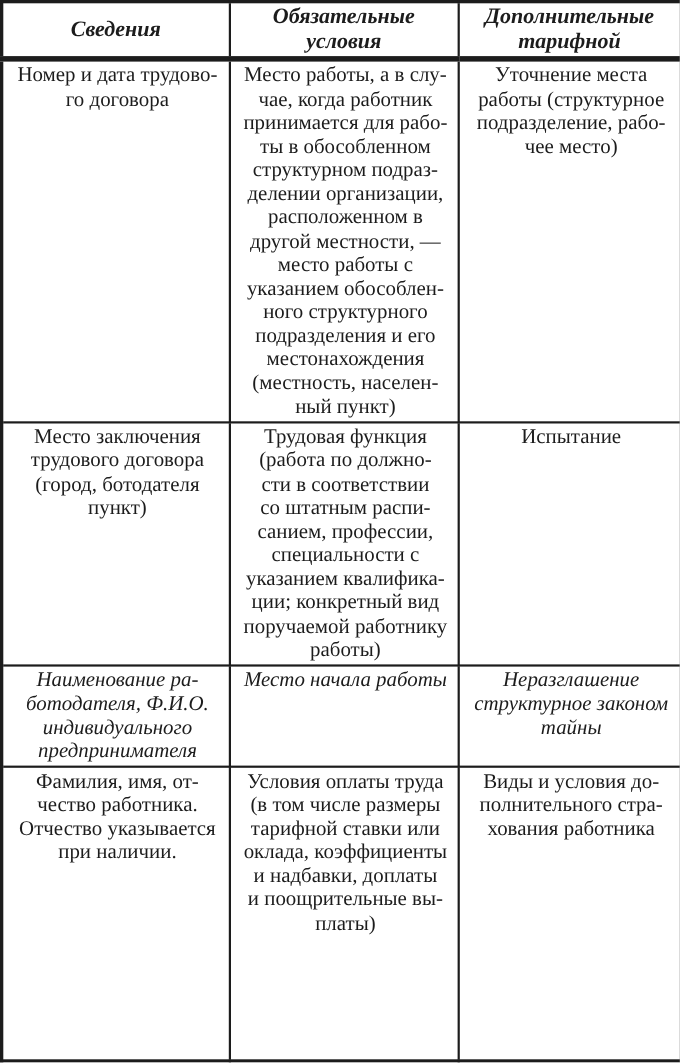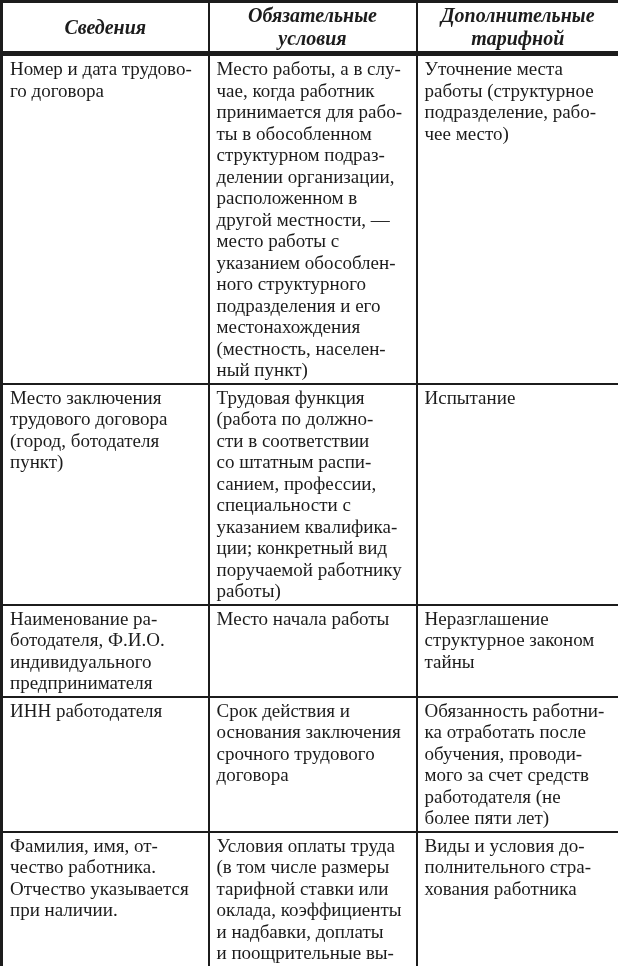--- a/index.html
+++ b/index.html
@@ -23,39 +23,39 @@
     font-size: 19px;
     line-height: 21.5px;
   }
   table.doc-table {
     border: 3px solid #1c1c1c;
   }
   .doc-table th,
   .doc-table td {
     border: 2px solid #1c1c1c;
     vertical-align: top;
-    text-align: left;
+    text-align: center;
     padding: 2px 4px 2px 7px;
     white-space: pre-line;
     overflow: hidden;
     hyphens: none;
   }
   .doc-table thead th {
     border-bottom: 5px solid #1c1c1c;
     font-weight: bold;
     text-align: center;
     vertical-align: middle;
     font-size: 20px;
     line-height: 23px;
     padding: 1px 2px;
   }
   tr.row-h { height: 46px; font-style: italic; }
   tr.row-1 { height: 322px; }
   tr.row-2 { height: 216px; }
-  tr.row-3 { height: 92px; }
+  tr.row-3 { height: 92px; font-style: italic; }
   tr.row-4 { height: 129px; }
   tr.row-5 { height: auto; }
   col.c1 { width: 207px; }
   col.c2 { width: 208px; }
   col.c3 { width: 203px; }
 </style>
 </head>
 <body>
 
 <table class="doc-table">
@@ -117,33 +117,20 @@
     <tr class="row-3">
       <td>Наименование ра-
 ботодателя, Ф.И.О.
 индивидуального
 предпринимателя</td>
       <td>Место начала работы</td>
       <td>Неразглашение
 структурное законом
 тайны</td>
     </tr>
-    <tr class="row-4">
-      <td>ИНН работодателя</td>
-      <td>Срок действия и
-основания заключения
-срочного трудового
-договора</td>
-      <td>Обязанность работни-
-ка отработать после
-обучения, проводи-
-мого за счет средств
-работодателя (не
-более пяти лет)</td>
-    </tr>
     <tr class="row-5">
       <td>Фамилия, имя, от-
 чество работника.
 Отчество указывается
 при наличии.</td>
       <td>Условия оплаты труда
 (в том числе размеры
 тарифной ставки или
 оклада, коэффициенты
 и надбавки, доплаты

